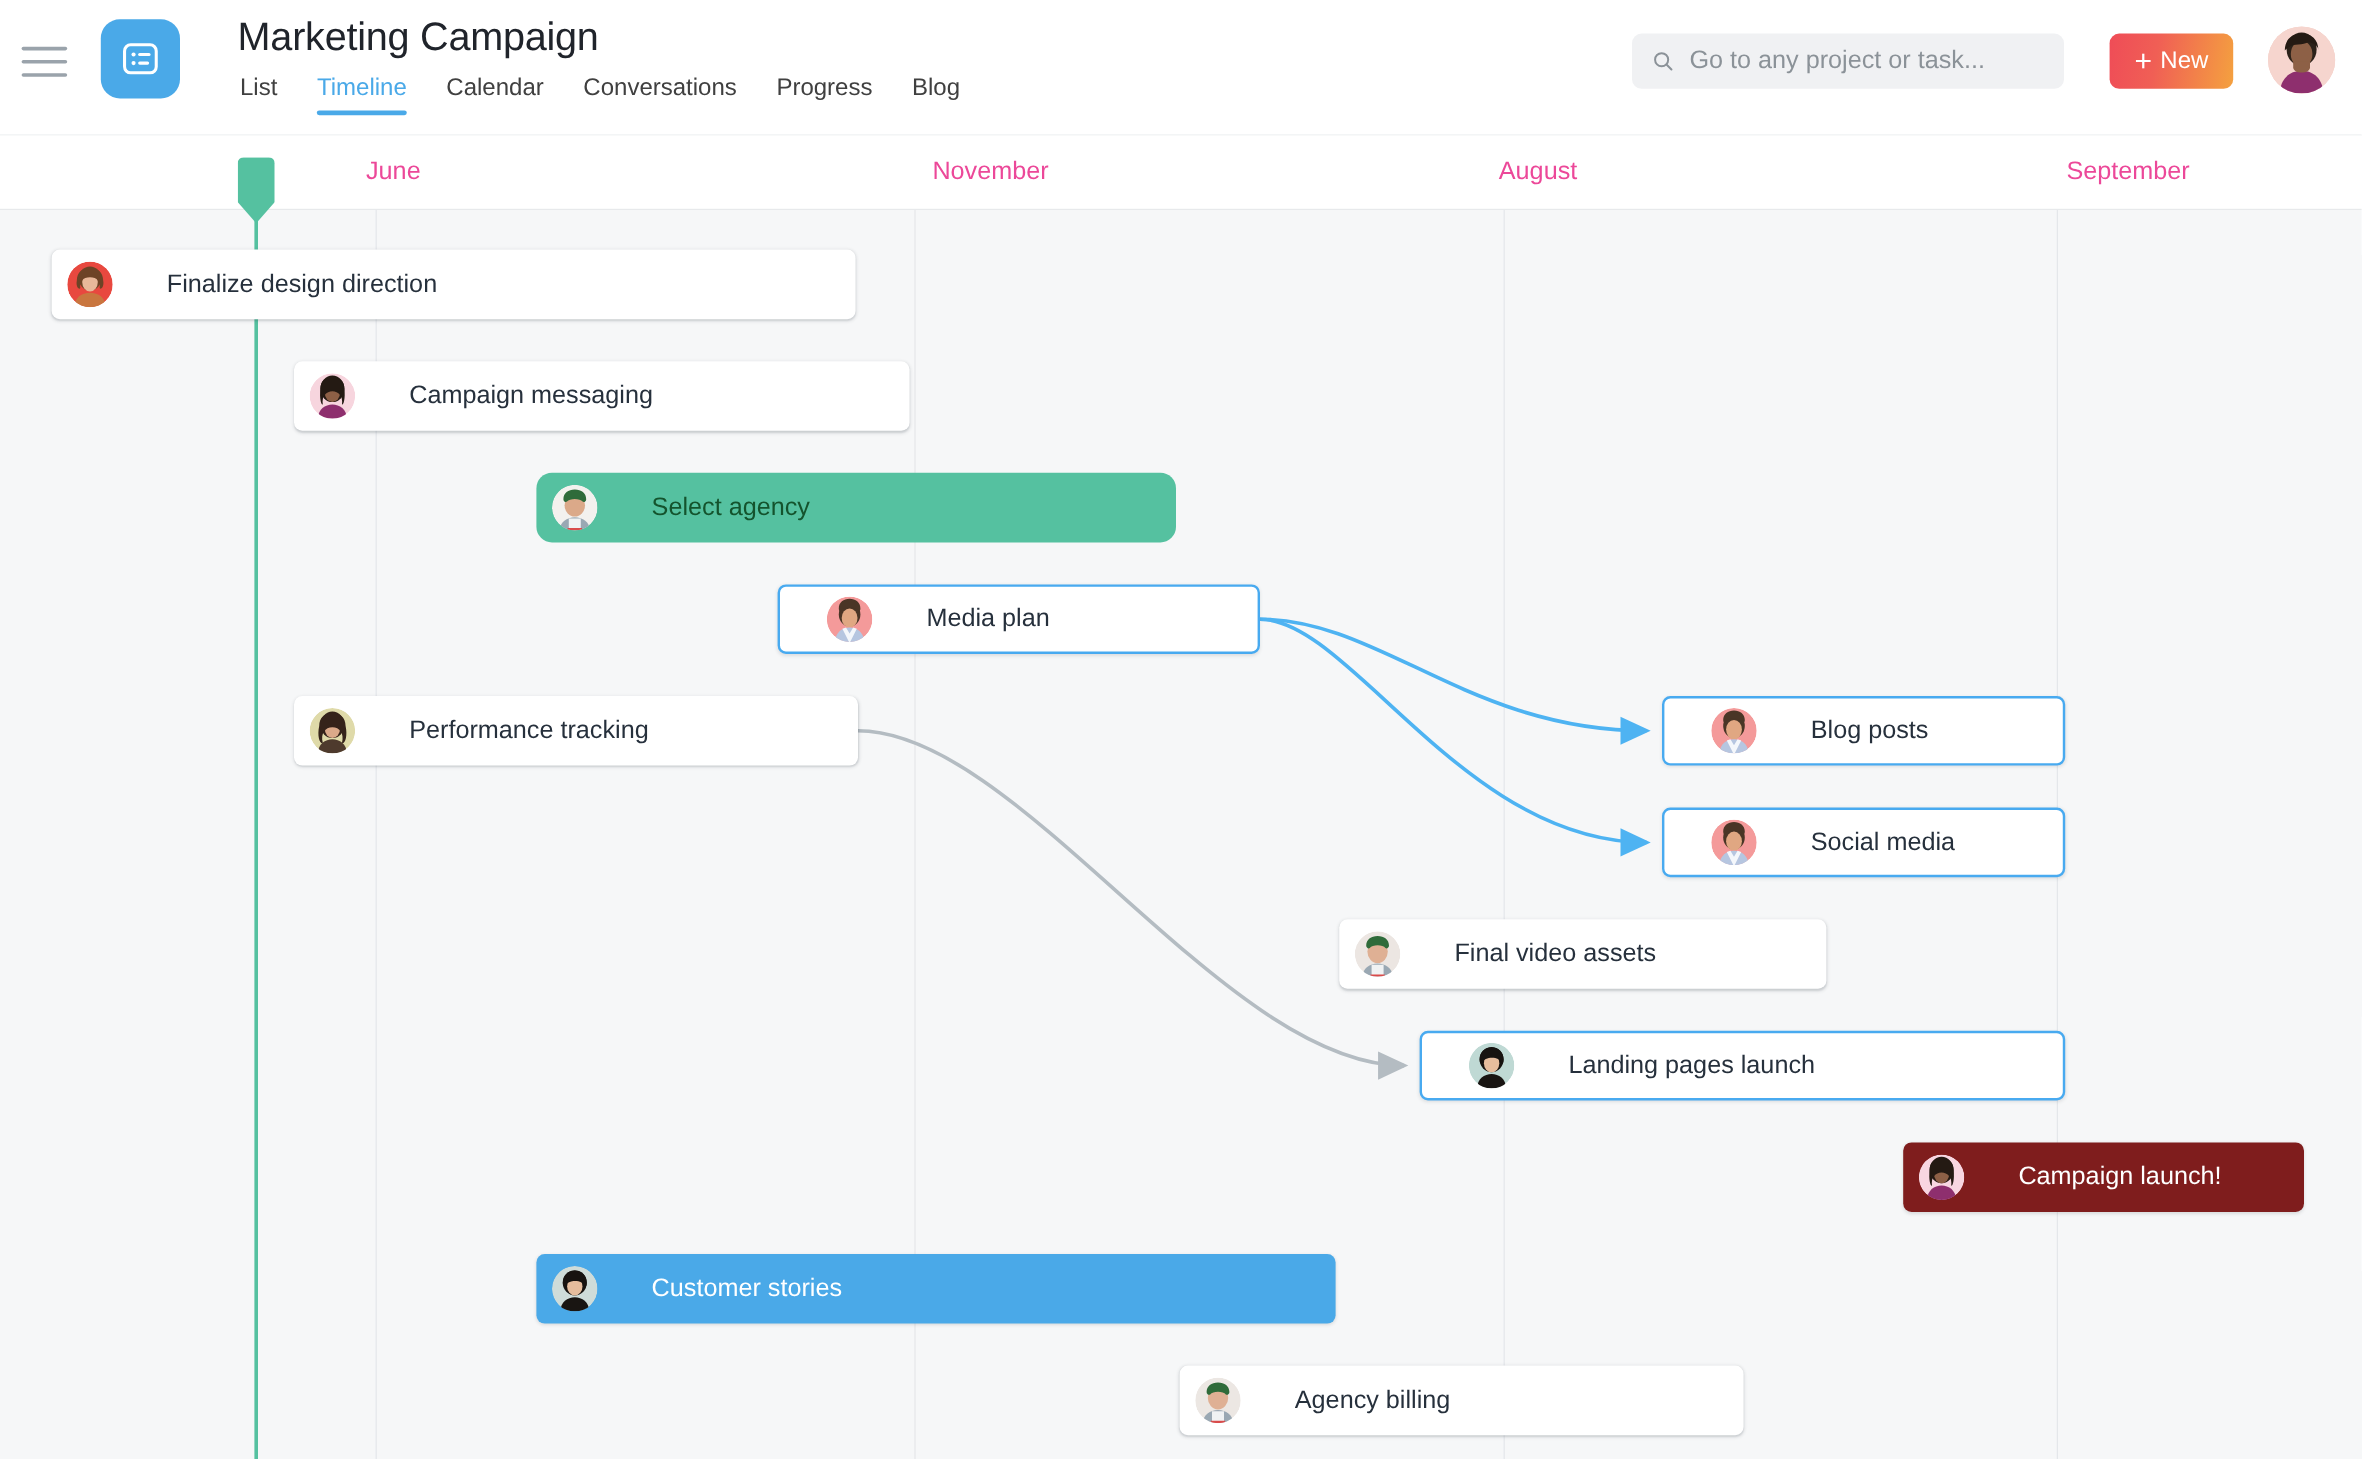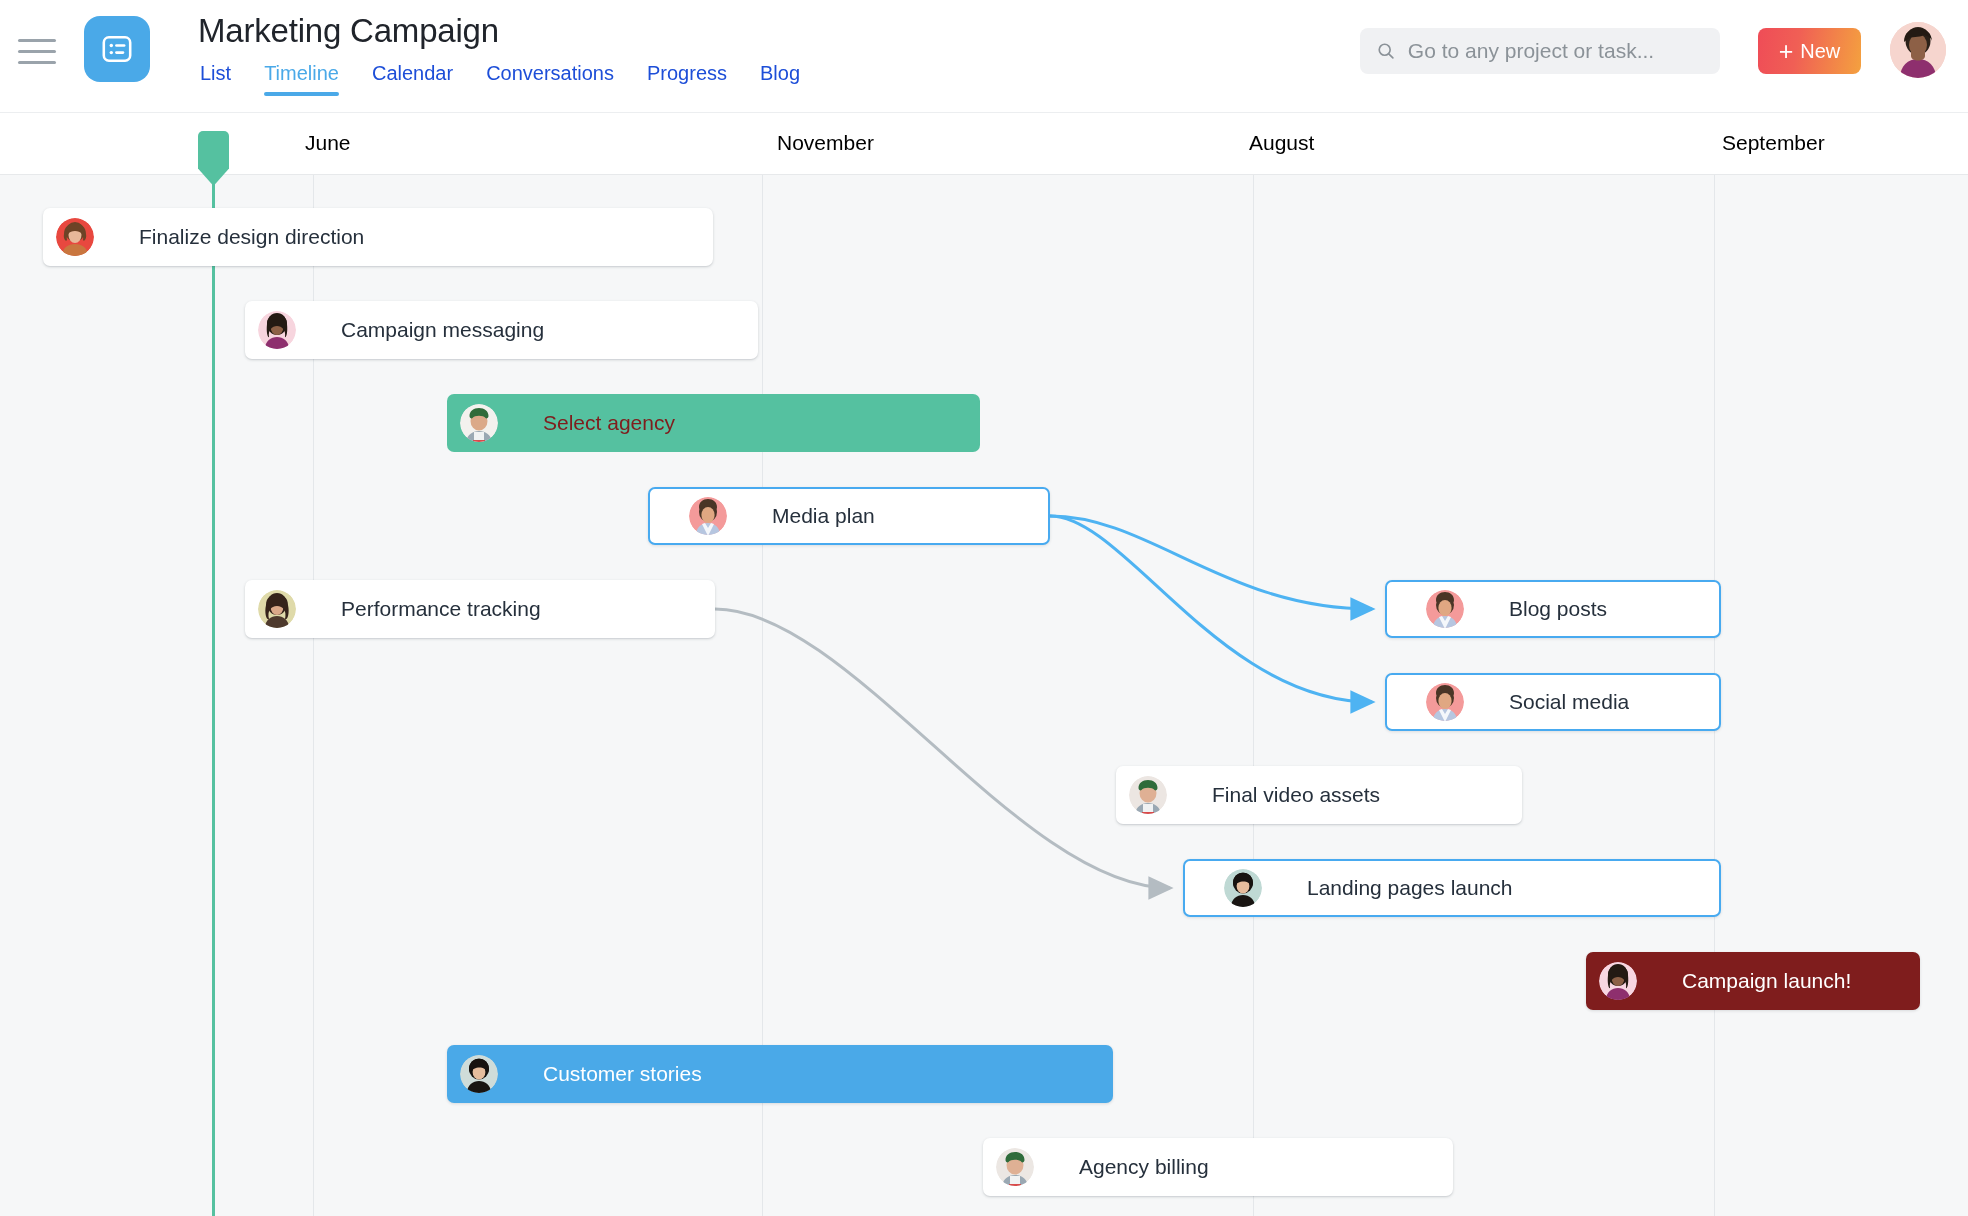--- a/index.html
+++ b/index.html
@@ -36,21 +36,21 @@
     position: absolute; left: 198px; top: 12px;
     font-size: 33px; color: #20242b; font-weight: 400;
     letter-spacing: -0.2px; white-space: nowrap;
   }
 
   .tabs {
     position: absolute; left: 200px; top: 62px;
     display: flex; align-items: flex-start; gap: 33px;
   }
   .tab {
-    font-size: 20px; color: #1d4ed8; cursor: pointer;
+    font-size: 20px; color: #404040; cursor: pointer;
     padding-bottom: 11px; position: relative; white-space: nowrap;
   }
   .tab.active { color: #4aa9e8; }
   .tab.active::after {
     content: ""; position: absolute; left: 0; right: 0; bottom: 0;
     height: 4px; background: #4aa9e8; border-radius: 2px;
   }
 
   .search-box {
     position: absolute; left: 1360px; top: 28px;
@@ -82,21 +82,21 @@
 
   
   .tl-header {
     position: absolute; left: 0; top: 113px;
     width: 1968px; height: 62px;
     background: #ffffff;
     border-bottom: 1px solid #e7e9eb;
   }
   .month-label {
     position: absolute; top: 18px;
-    font-size: 21px; color: #000000; white-space: nowrap;
+    font-size: 21px; color: #ec4899; white-space: nowrap;
   }
 
   
   .tl-body {
     position: absolute; left: 0; top: 175px;
     width: 1968px; height: 1041px;
     background: #f6f7f8; overflow: hidden;
   }
   .col-divider {
     position: absolute; top: 0; bottom: 0; width: 1px; background: #e4e7ea;
@@ -133,21 +133,21 @@
     background: #ffffff; color: #26303c;
     box-shadow: 0 1px 3px rgba(40,50,60,0.18), 0 1px 1px rgba(40,50,60,0.06);
   }
   .task.sel {
     background: #ffffff; color: #26303c;
     border: 2px solid #48aaf0;
     box-shadow: 0 1px 3px rgba(40,50,60,0.12);
     padding-left: 28px;
   }
   .task.sel .av { margin-left: 11px; }
-  .task.green { background: #55c1a0; color: #7f1d1d; }
+  .task.green { background: #55c1a0; color: #14532d; border-radius: 13px; }
   .task.blue  { background: #4aa9e8; color: #ffffff;
                 box-shadow: 0 1px 3px rgba(40,50,60,0.14); }
   .task.pink  { background: #7f1d1d; color: #ffffff;
                 box-shadow: 0 1px 3px rgba(40,50,60,0.14); }
 
   
   .connectors { position: absolute; left:0; top:0; width:1968px; height:1041px;
                 pointer-events: none; }
 
   svg.icn { display: block; }

